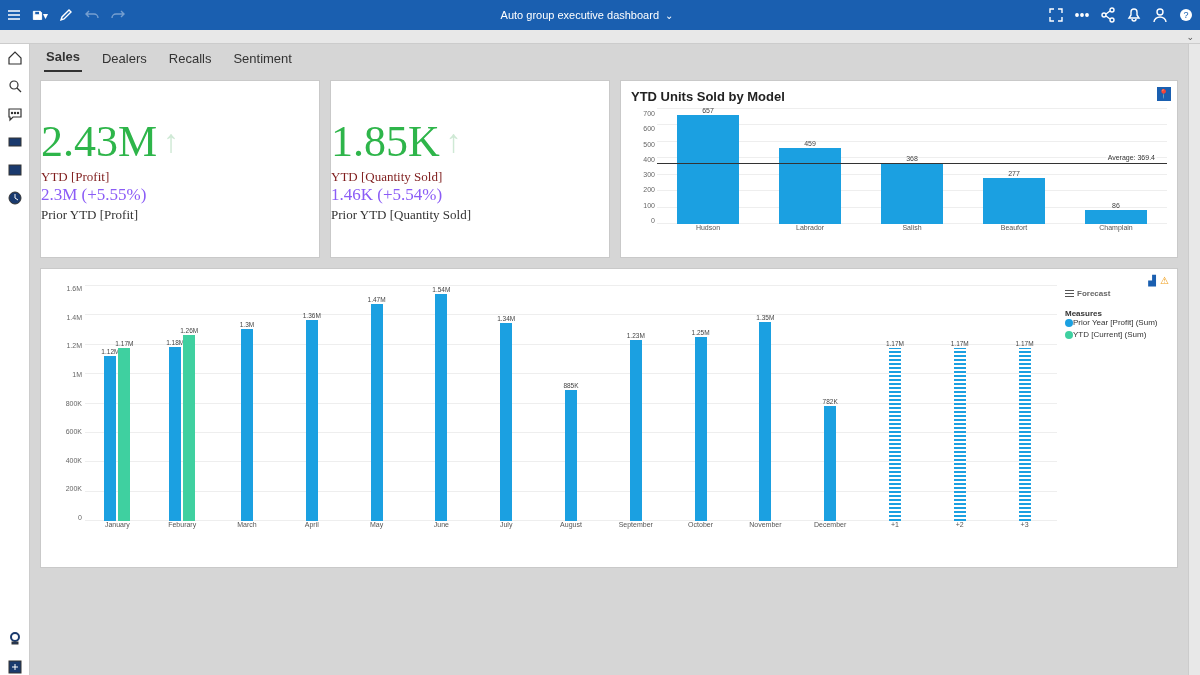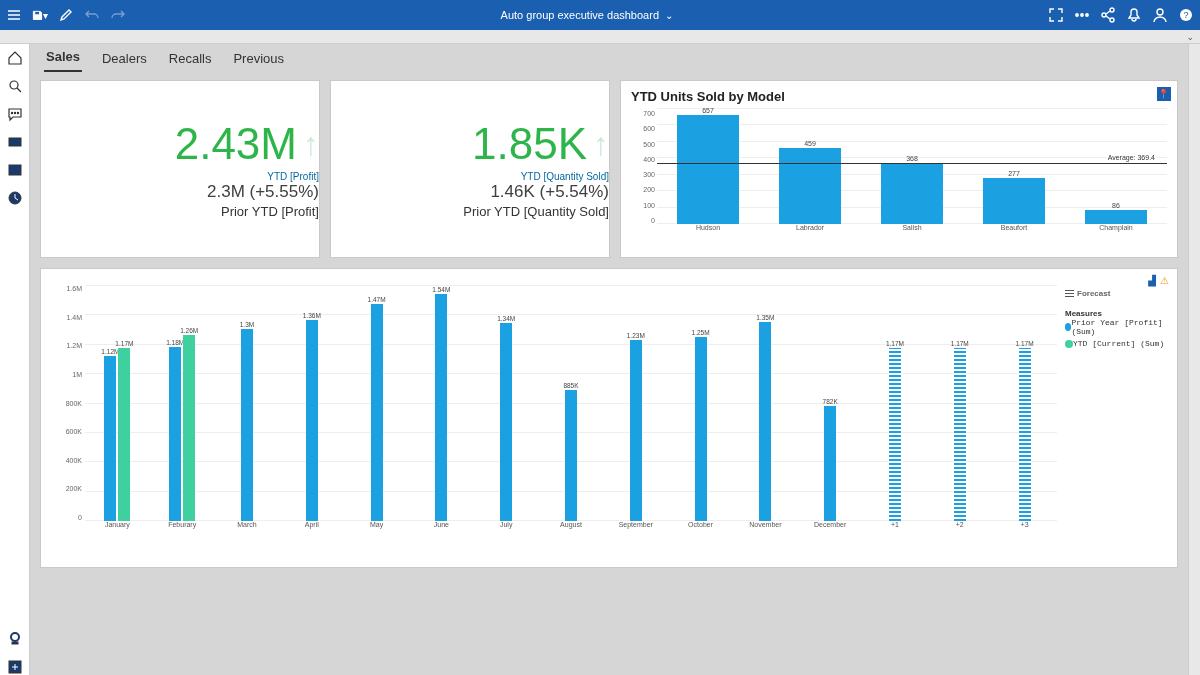--- a/index.html
+++ b/index.html
@@ -21,25 +21,25 @@
   .rightrail { width: 12px; background: #e8e8e8; border-left:1px solid #ccc; }
   .main { flex:1; background:#d6d6d6; overflow:hidden; }
   
   .tabs { height: 28px; display:flex; align-items:flex-end; padding-left: 14px; gap: 18px; font-size: 13px; color:#333; }
   .tab { padding: 6px 2px; cursor:pointer; }
   .tab.active { font-weight: bold; border-bottom: 2px solid #333; }
   
   .content { padding: 8px 10px; }
   .row1 { display:flex; gap:10px; }
   .card { background:#fff; border:1px solid #c9c9c9; }
-  .kpi { width: 280px; height: 178px; display:flex; flex-direction:column; align-items:flex-end; justify-content:center; }
+  .kpi { width: 280px; height: 178px; display:flex; flex-direction:column; align-items:flex-start; justify-content:center;font-family:Liberation Serif, serif; }
   .kpi .value { font-size: 44px; font-weight: 400; color:#2eb54a; display:flex; align-items:center; gap:6px; }
   .kpi .arrow { color:#cfe9d5; font-size:32px; }
-  .kpi .label1 { font-size: 10px; color:#0369a1; margin-top:2px; }
-  .kpi .change { font-size: 17px; color:#404040; }
+  .kpi .label1 { font-size: 13px; color:#7f1d1d; margin-top:2px; }
+  .kpi .change { font-size: 17px; color:#8b5cf6; }
   .kpi .label2 { font-size: 13px; color:#333; margin-top:2px; }
   .chart-card { flex:1; height:178px; position:relative; padding:8px 10px 4px 10px; }
   .chart-title { font-size: 13px; font-weight: bold; color:#222; margin-bottom:4px; }
   .pin { position:absolute; right:6px; top:6px; width:14px; height:14px; background:#1a5fb0; color:#fff; font-size:9px; display:flex; align-items:center; justify-content:center; }
   
   .barplot { position:relative; height: 130px; display:flex; }
   .yaxis { width: 26px; display:flex; flex-direction:column; justify-content:space-between; align-items:flex-end; font-size:7px; color:#666; padding-bottom:14px; padding-top:2px; padding-right:2px;}
   .bars-area { flex:1; position:relative; }
   .grid { position:absolute; left:0; right:0; top:0; bottom:14px; display:flex; flex-direction:column; justify-content:space-between; }
   .grid .gl { border-top:1px solid #eee; height:0; }
@@ -54,21 +54,21 @@
   
   .row2 { margin-top:10px; }
   .bigchart { height: 300px; padding: 10px 10px 4px 10px; position:relative; }
   .bigchart .corner-icons { position:absolute; right:8px; top:6px; display:flex; gap:4px; font-size:10px; }
   .bigplot { display:flex; height: 250px; margin-top:6px; }
   .bigplot .yaxis2 { width:34px; display:flex; flex-direction:column; justify-content:space-between; align-items:flex-end; font-size:7px; color:#666; padding-bottom:14px; padding-right:3px; }
   .bigplot .plot-and-legend { flex:1; display:flex; }
   .bigplot .plotarea { flex:1; position:relative; }
   .bigplot .legend { width:110px; font-size:8px; color:#333; padding-left:8px; padding-top:4px; }
   .legend .lh { font-weight:bold; color:#666; font-size:8px; margin-bottom:3px; display:flex; align-items:center; gap:3px;}
-  .legend .li { display:flex; align-items:center; gap:0; margin-bottom:3px;font-family:Liberation Mono, monospace; }
+  .legend .li { display:flex; align-items:center; gap:0; margin-bottom:3px; }
   .legend .sw { width:8px; height:8px; border-radius:50%; }
   .bigplot .grid2 { position:absolute; left:0; right:0; top:0; bottom:14px; display:flex; flex-direction:column; justify-content:space-between; }
   .bigplot .grid2 .gl { border-top:1px solid #eee; height:0; }
   .bigplot .groups { position:absolute; left:0; right:0; top:0; bottom:14px; display:flex; }
   .group { flex:1; display:flex; align-items:flex-end; justify-content:center; gap:2px; height:100%; position:relative; }
   .group .gbar { width: 12px; position:relative; }
   .gbar.blue { background:#1ba0e1; }
   .gbar.green { background:#3fd0a0; }
   .gbar.stripe { background: repeating-linear-gradient(0deg,#1ba0e1 0,#1ba0e1 2px,#fff 2px,#fff 4px); }
   .gbar .vl { position:absolute; bottom:100%; left:50%; transform:translateX(-50%); font-size:6.5px; color:#444; white-space:nowrap; margin-bottom:1px;}
@@ -207,21 +207,21 @@
           <path d="M8 5v6M5 8h6" stroke="#fff"></path>
         </svg>
       </span>
   </div>
 
   <div class="main">
     <div class="tabs">
       <div class="tab active">Sales</div>
       <div class="tab">Dealers</div>
       <div class="tab">Recalls</div>
-      <div class="tab">Previous</div>
+      <div class="tab">Sentiment</div>
     </div>
 
     <div class="content">
       <div class="row1">
 
         <div class="card kpi">
           <div class="value">
               <span>2.43M</span>
               <span class="arrow">↑</span>
             </div>

